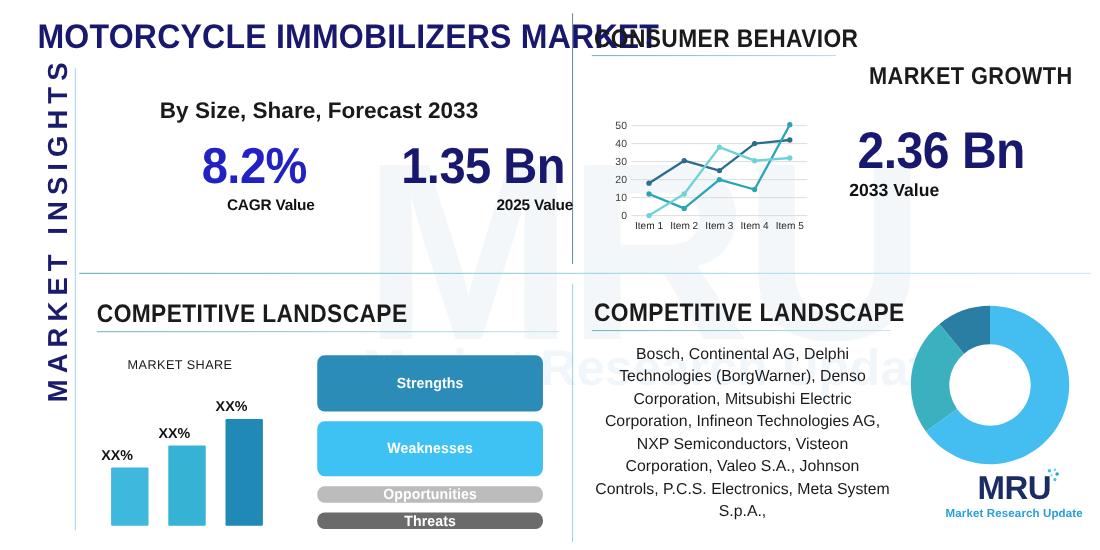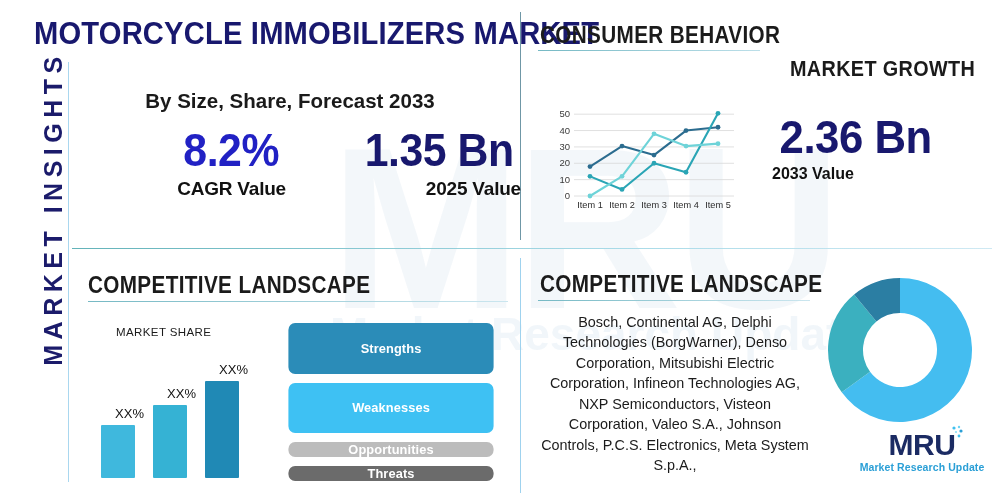--- a/index.html
+++ b/index.html
@@ -110,21 +110,21 @@
   .stat .big {
     font-size: 46px;
     font-weight: 700;
     line-height: 1.05;
     letter-spacing: -0.5px;
     transform: scaleX(0.93);
   }
   #stat-cagr .big { color: #2121c4; }
   #stat-2026 .big { color: #18186e; }
   .stat .cap {
-    font-size: 19px;
+    font-size: 14px;
     font-weight: 700;
     color: #111111;
     margin-top: 4px;
     letter-spacing: -0.2px;
   }
 
   
   .sec-head {
     position: absolute;
     font-size: 23px;
@@ -205,23 +205,23 @@
     text-align: center;
   }
   .bar-col .bar {
     width: 34px;
     border-radius: 1px;
   }
   .bar-col .lbl {
     position: absolute;
     left: -9px;
     width: 52px;
-    text-align: right;
+    text-align: left;
     font-size: 13px;
-    font-weight: 400;
+    font-weight: 700;
     color: #111;
   }
 
   
   #swot {
     position: absolute;
     left: 283px; top: 323px;
     width: 216px; height: 158px;
     display: grid;
     grid-template-columns: 1fr;

